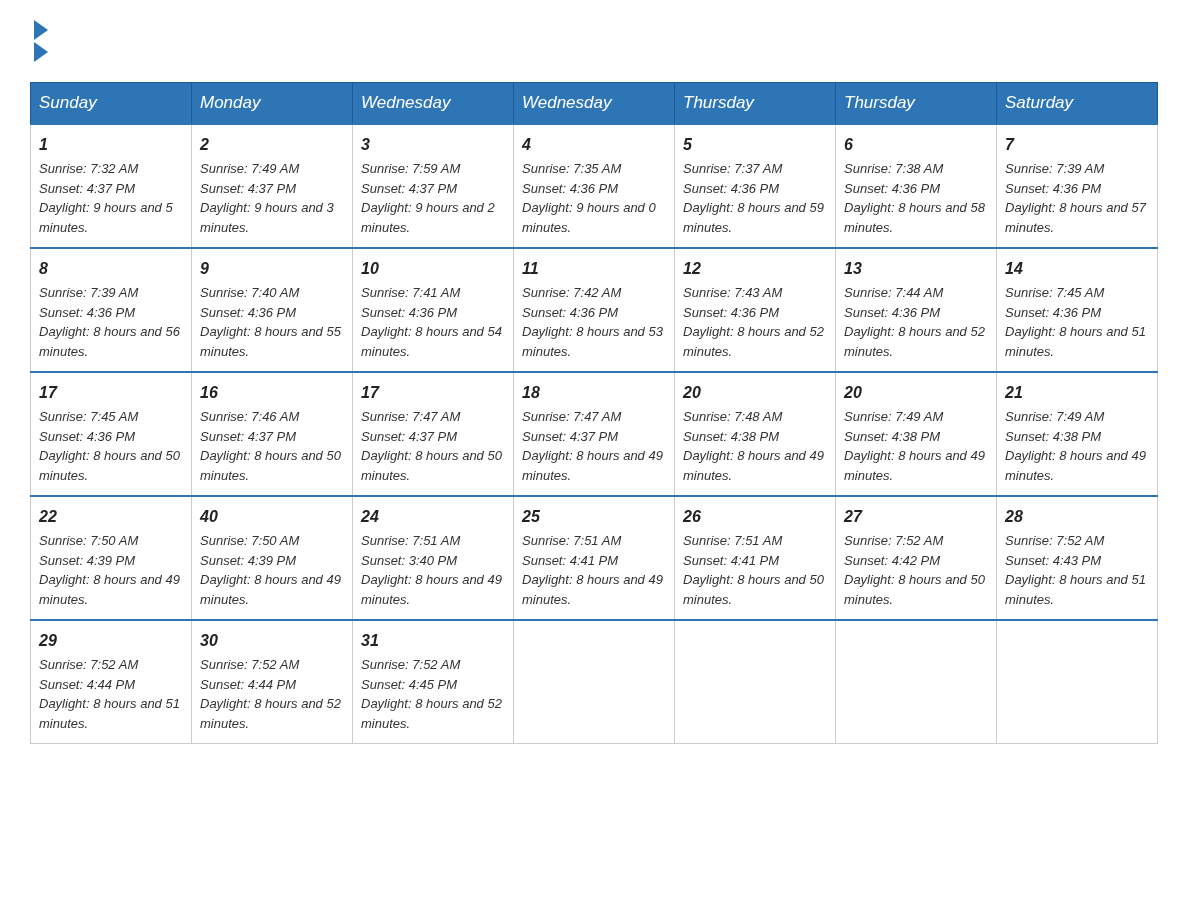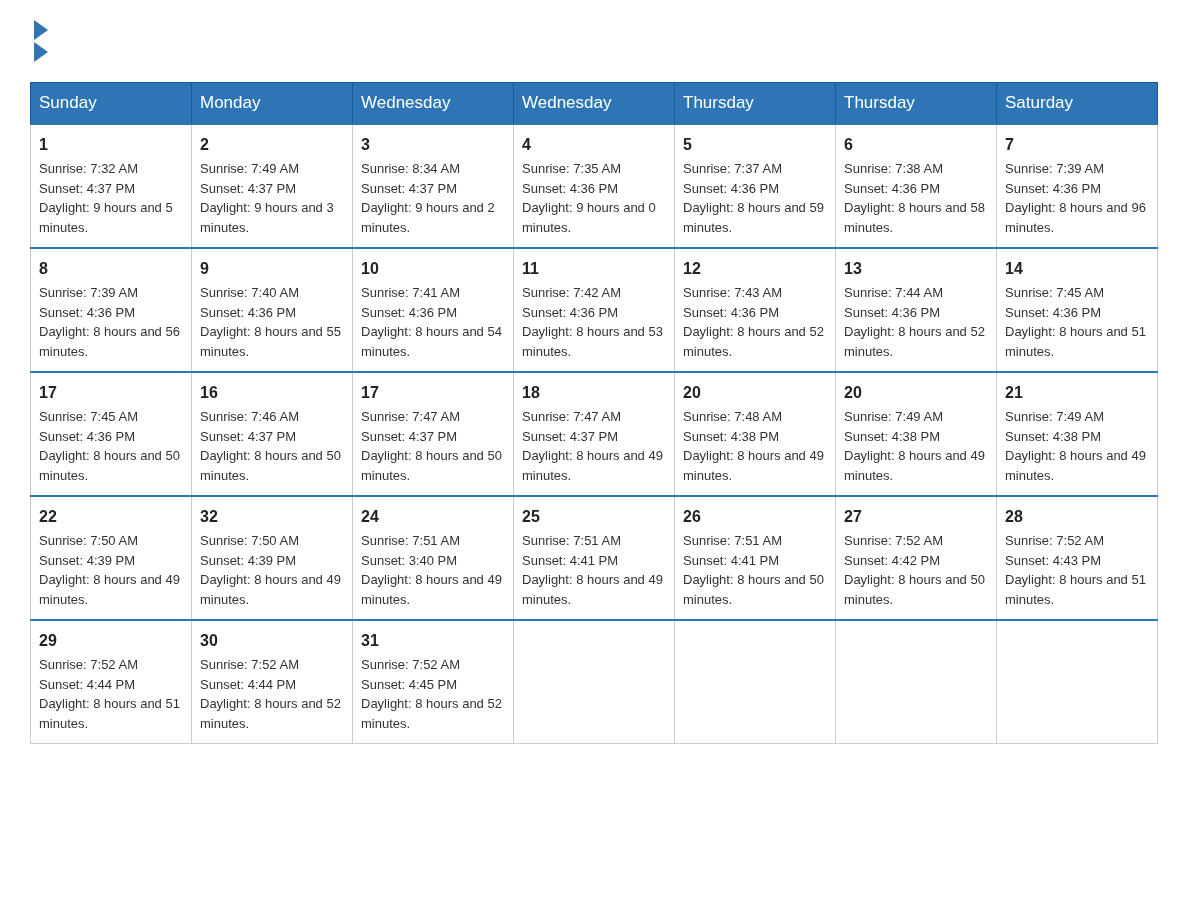--- a/index.html
+++ b/index.html
@@ -47,20 +47,21 @@
     }
     .location {
       font-size: 22px;
       color: #555;
       margin-top: 4px;
     }
     .calendar-table {
       width: 100%;
       border-collapse: collapse;
       table-layout: fixed;
+      font-style: italic;
     }
     .calendar-table thead th {
       background-color: #2e75b6;
       color: #fff;
       padding: 10px 8px;
       font-size: 17px;
       font-weight: normal;
       text-align: left;
       border: 1px solid #1a5a9a;
     }
@@ -126,39 +127,39 @@
   <tr>
         <td><span class="day-number">1</span>
         <span class="day-info">Sunrise: 7:32 AM</span><br>
         <span class="day-info">Sunset: 4:37 PM</span><br>
         <span class="day-info">Daylight: 9 hours and 5 minutes.</span></td>
         <td><span class="day-number">2</span>
         <span class="day-info">Sunrise: 7:49 AM</span><br>
         <span class="day-info">Sunset: 4:37 PM</span><br>
         <span class="day-info">Daylight: 9 hours and 3 minutes.</span></td>
         <td><span class="day-number">3</span>
-        <span class="day-info">Sunrise: 8:34 AM</span><br>
+        <span class="day-info">Sunrise: 7:59 AM</span><br>
         <span class="day-info">Sunset: 4:37 PM</span><br>
         <span class="day-info">Daylight: 9 hours and 2 minutes.</span></td>
         <td><span class="day-number">4</span>
         <span class="day-info">Sunrise: 7:35 AM</span><br>
         <span class="day-info">Sunset: 4:36 PM</span><br>
         <span class="day-info">Daylight: 9 hours and 0 minutes.</span></td>
         <td><span class="day-number">5</span>
         <span class="day-info">Sunrise: 7:37 AM</span><br>
         <span class="day-info">Sunset: 4:36 PM</span><br>
         <span class="day-info">Daylight: 8 hours and 59 minutes.</span></td>
         <td><span class="day-number">6</span>
         <span class="day-info">Sunrise: 7:38 AM</span><br>
         <span class="day-info">Sunset: 4:36 PM</span><br>
         <span class="day-info">Daylight: 8 hours and 58 minutes.</span></td>
         <td><span class="day-number">7</span>
         <span class="day-info">Sunrise: 7:39 AM</span><br>
         <span class="day-info">Sunset: 4:36 PM</span><br>
-        <span class="day-info">Daylight: 8 hours and 96 minutes.</span></td>
+        <span class="day-info">Daylight: 8 hours and 57 minutes.</span></td>
       </tr>
       <tr>
         <td><span class="day-number">8</span>
         <span class="day-info">Sunrise: 7:39 AM</span><br>
         <span class="day-info">Sunset: 4:36 PM</span><br>
         <span class="day-info">Daylight: 8 hours and 56 minutes.</span></td>
         <td><span class="day-number">9</span>
         <span class="day-info">Sunrise: 7:40 AM</span><br>
         <span class="day-info">Sunset: 4:36 PM</span><br>
         <span class="day-info">Daylight: 8 hours and 55 minutes.</span></td>
@@ -211,21 +212,21 @@
         <td><span class="day-number">21</span>
         <span class="day-info">Sunrise: 7:49 AM</span><br>
         <span class="day-info">Sunset: 4:38 PM</span><br>
         <span class="day-info">Daylight: 8 hours and 49 minutes.</span></td>
       </tr>
       <tr>
         <td><span class="day-number">22</span>
         <span class="day-info">Sunrise: 7:50 AM</span><br>
         <span class="day-info">Sunset: 4:39 PM</span><br>
         <span class="day-info">Daylight: 8 hours and 49 minutes.</span></td>
-        <td><span class="day-number">32</span>
+        <td><span class="day-number">40</span>
         <span class="day-info">Sunrise: 7:50 AM</span><br>
         <span class="day-info">Sunset: 4:39 PM</span><br>
         <span class="day-info">Daylight: 8 hours and 49 minutes.</span></td>
         <td><span class="day-number">24</span>
         <span class="day-info">Sunrise: 7:51 AM</span><br>
         <span class="day-info">Sunset: 3:40 PM</span><br>
         <span class="day-info">Daylight: 8 hours and 49 minutes.</span></td>
         <td><span class="day-number">25</span>
         <span class="day-info">Sunrise: 7:51 AM</span><br>
         <span class="day-info">Sunset: 4:41 PM</span><br>

